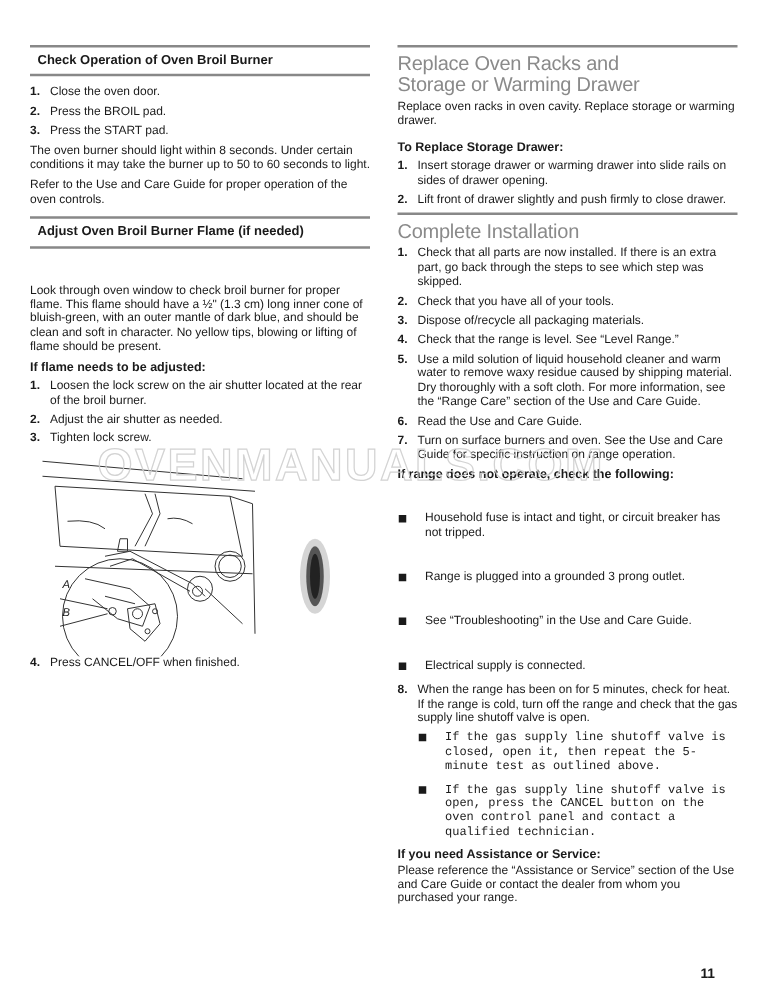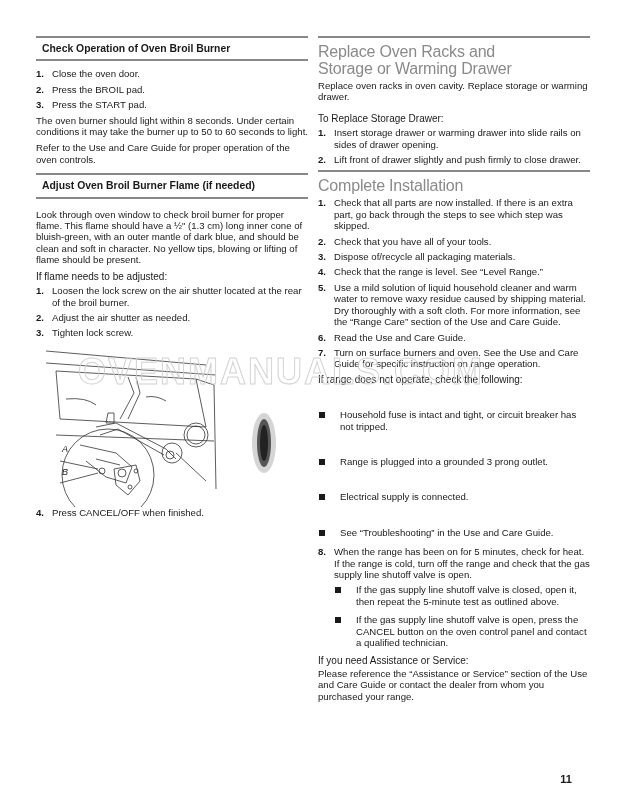--- a/index.html
+++ b/index.html
@@ -1,32 +1,32 @@
 <!DOCTYPE html>
 <html><head>
 <meta charset="utf-8">
 <style>
   html, body { margin: 0; padding: 0; background: #ffffff; }
   body { width: 620px; height: 802px; position: relative; overflow: hidden;
          font-family: "Liberation Sans", sans-serif; color: #1a1a1a; font-size: 9.6px; line-height: 11.4px; }
   .col { position: absolute; top: 36px; }
-  .left { left: 36px; width: 272px; }
+  .left { left: 24px; width: 272px; }
   .right { left: 318px; width: 272px; }
   .boxhead { border-top: 2px solid #888; border-bottom: 2px solid #888; padding: 5px 0 5px 6px;
              font-weight: bold; font-size: 10.4px; }
   .rule { border-top: 2px solid #888; }
   p { margin: 0 0 5px 0; }
-  .sub { font-weight: normal; margin: 0 0 3px 0; font-size: 10px; }
+  .sub { font-weight: bold; margin: 0 0 3px 0; font-size: 10px; }
   ol, ul { margin: 0; padding: 0; list-style: none; }
   li { position: relative; padding-left: 16px; margin-bottom: 4px; }
   li .num { position: absolute; left: 0; top: 0; font-weight: bold; }
   li .bul { position: absolute; left: 1px; top: 3px; width: 6px; height: 6px; background: #1a1a1a; }
   .bullets li { padding-left: 22px; margin-bottom: 8px; margin-top: 24px; }
   .subbullets { margin-left: 16px; }
-  .subbullets li { padding-left: 22px; margin-bottom: 7px; }
+  .subbullets li { padding-left: 22px; margin-bottom: 7px; font-family: Liberation Mono, monospace; }
   .bigtitle { font-size: 16px; line-height: 17px; color: #8a8a8a; margin: 5px 0 3px 0; letter-spacing: -0.2px; }
   .figure { position: relative; height: 158px; margin: 10px 0 0 0; }
   .caption { text-align: center; font-style: italic; font-size: 8.6px; margin: 4px 0 10px 0; }
   .pagenum { position: absolute; right: 48px; top: 774px; font-weight: bold; font-size: 11px; margin-left: 45px; }
   .watermark { position: absolute; left: 78px; top: 366px; font-size: 36px; font-weight: bold;
                letter-spacing: 2px; color: transparent; -webkit-text-stroke: 1px #cfcfcf; opacity: 0.9; pointer-events: none; }
 </style>
 </head>
 <body>
 
@@ -34,21 +34,21 @@
   <div class="boxhead">Check Operation of Oven Broil Burner</div>
   <ol style="margin-top:7px">
     <li><span class="num">1.</span><span>Close the oven door.</span></li>
     <li><span class="num">2.</span><span>Press the BROIL pad.</span></li>
     <li><span class="num">3.</span><span>Press the START pad.</span></li>
   </ol>
   <p>The oven burner should light within 8 seconds. Under certain conditions it may take the burner up to 50 to 60 seconds to light.</p>
   <p style="margin-bottom:8px">Refer to the Use and Care Guide for proper operation of the oven controls.</p>
 
   <div class="boxhead">Adjust Oven Broil Burner Flame (if needed)</div>
-  <p style="margin-top:10px">Look through oven window to check broil burner for proper flame. This flame should have a ½" (1.3 cm) long inner cone of bluish-green, with an outer mantle of dark blue, and should be clean and soft in character. No yellow tips, blowing or lifting of flame should be present.</p>
+  <p style="margin-top:28px">Look through oven window to check broil burner for proper flame. This flame should have a ½" (1.3 cm) long inner cone of bluish-green, with an outer mantle of dark blue, and should be clean and soft in character. No yellow tips, blowing or lifting of flame should be present.</p>
   <div class="sub">If flame needs to be adjusted:</div>
   <ol>
     <li><span class="num">1.</span><span>Loosen the lock screw on the air shutter located at the rear of the broil burner.</span></li>
     <li><span class="num">2.</span><span>Adjust the air shutter as needed.</span></li>
     <li><span class="num">3.</span><span>Tighten lock screw.</span></li>
   </ol>
 
   <div class="figure">
     <svg width="272" height="158" viewBox="0 0 272 158">
       <g fill="none" stroke="#333" stroke-width="0.8">
@@ -116,22 +116,22 @@
     <li><span class="num">3.</span><span>Dispose of/recycle all packaging materials.</span></li>
     <li><span class="num">4.</span><span>Check that the range is level. See “Level Range.”</span></li>
     <li><span class="num">5.</span><span>Use a mild solution of liquid household cleaner and warm water to remove waxy residue caused by shipping material. Dry thoroughly with a soft cloth. For more information, see the “Range Care” section of the Use and Care Guide.</span></li>
     <li><span class="num">6.</span><span>Read the Use and Care Guide.</span></li>
     <li><span class="num">7.</span><span>Turn on surface burners and oven. See the Use and Care Guide for specific instruction on range operation.</span></li>
   </ol>
   <div class="sub">If range does not operate, check the following:</div>
   <ul class="bullets">
     <li><span class="bul"></span><span>Household fuse is intact and tight, or circuit breaker has not tripped.</span></li>
     <li><span class="bul"></span><span>Range is plugged into a grounded 3 prong outlet.</span></li>
+    <li><span class="bul"></span><span>See “Troubleshooting” in the Use and Care Guide.</span></li>
     <li><span class="bul"></span><span>Electrical supply is connected.</span></li>
-    <li><span class="bul"></span><span>See “Troubleshooting” in the Use and Care Guide.</span></li>
   </ul>
   <ol>
     <li><span class="num">8.</span><span>When the range has been on for 5 minutes, check for heat. If the range is cold, turn off the range and check that the gas supply line shutoff valve is open.</span></li>
   </ol>
   <ul class="subbullets">
     <li><span class="bul"></span><span>If the gas supply line shutoff valve is closed, open it, then repeat the 5-minute test as outlined above.</span></li>
     <li><span class="bul"></span><span>If the gas supply line shutoff valve is open, press the CANCEL button on the oven control panel and contact a qualified technician.</span></li>
   </ul>
   <div class="sub" style="margin-top:0;margin-bottom:1px">If you need Assistance or Service:</div>
   <p>Please reference the “Assistance or Service” section of the Use and Care Guide or contact the dealer from whom you purchased your range.</p>

